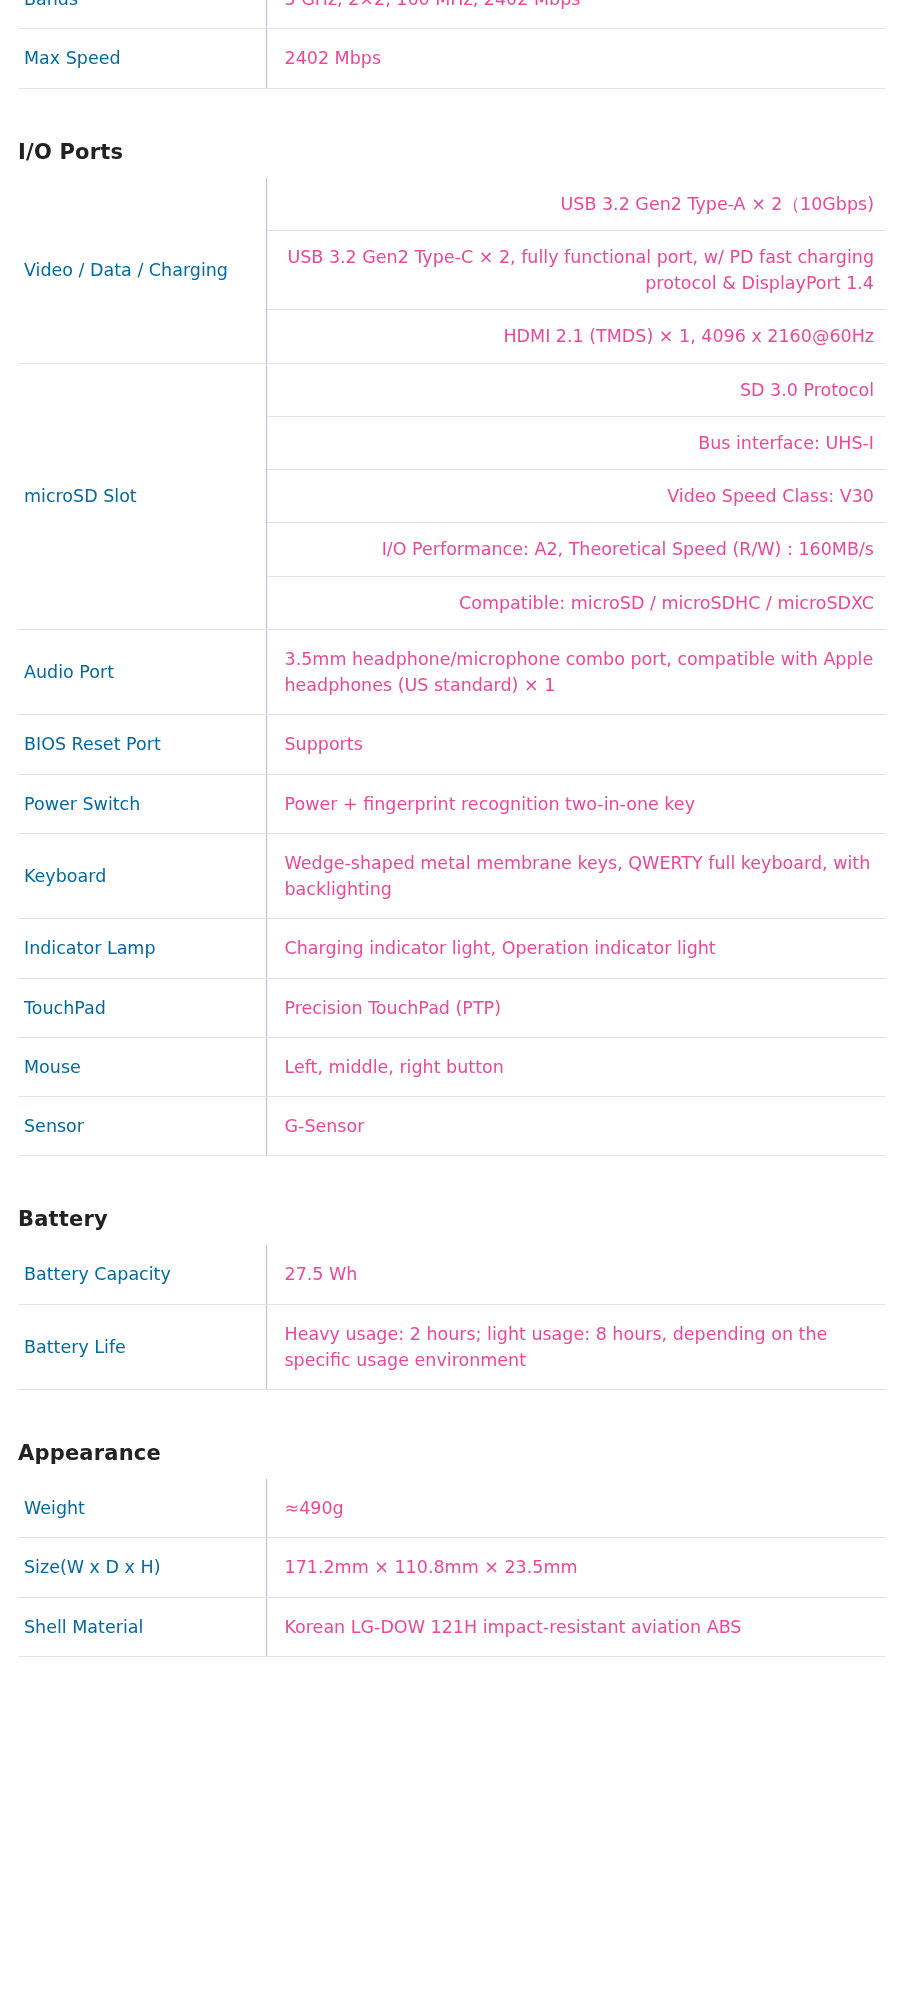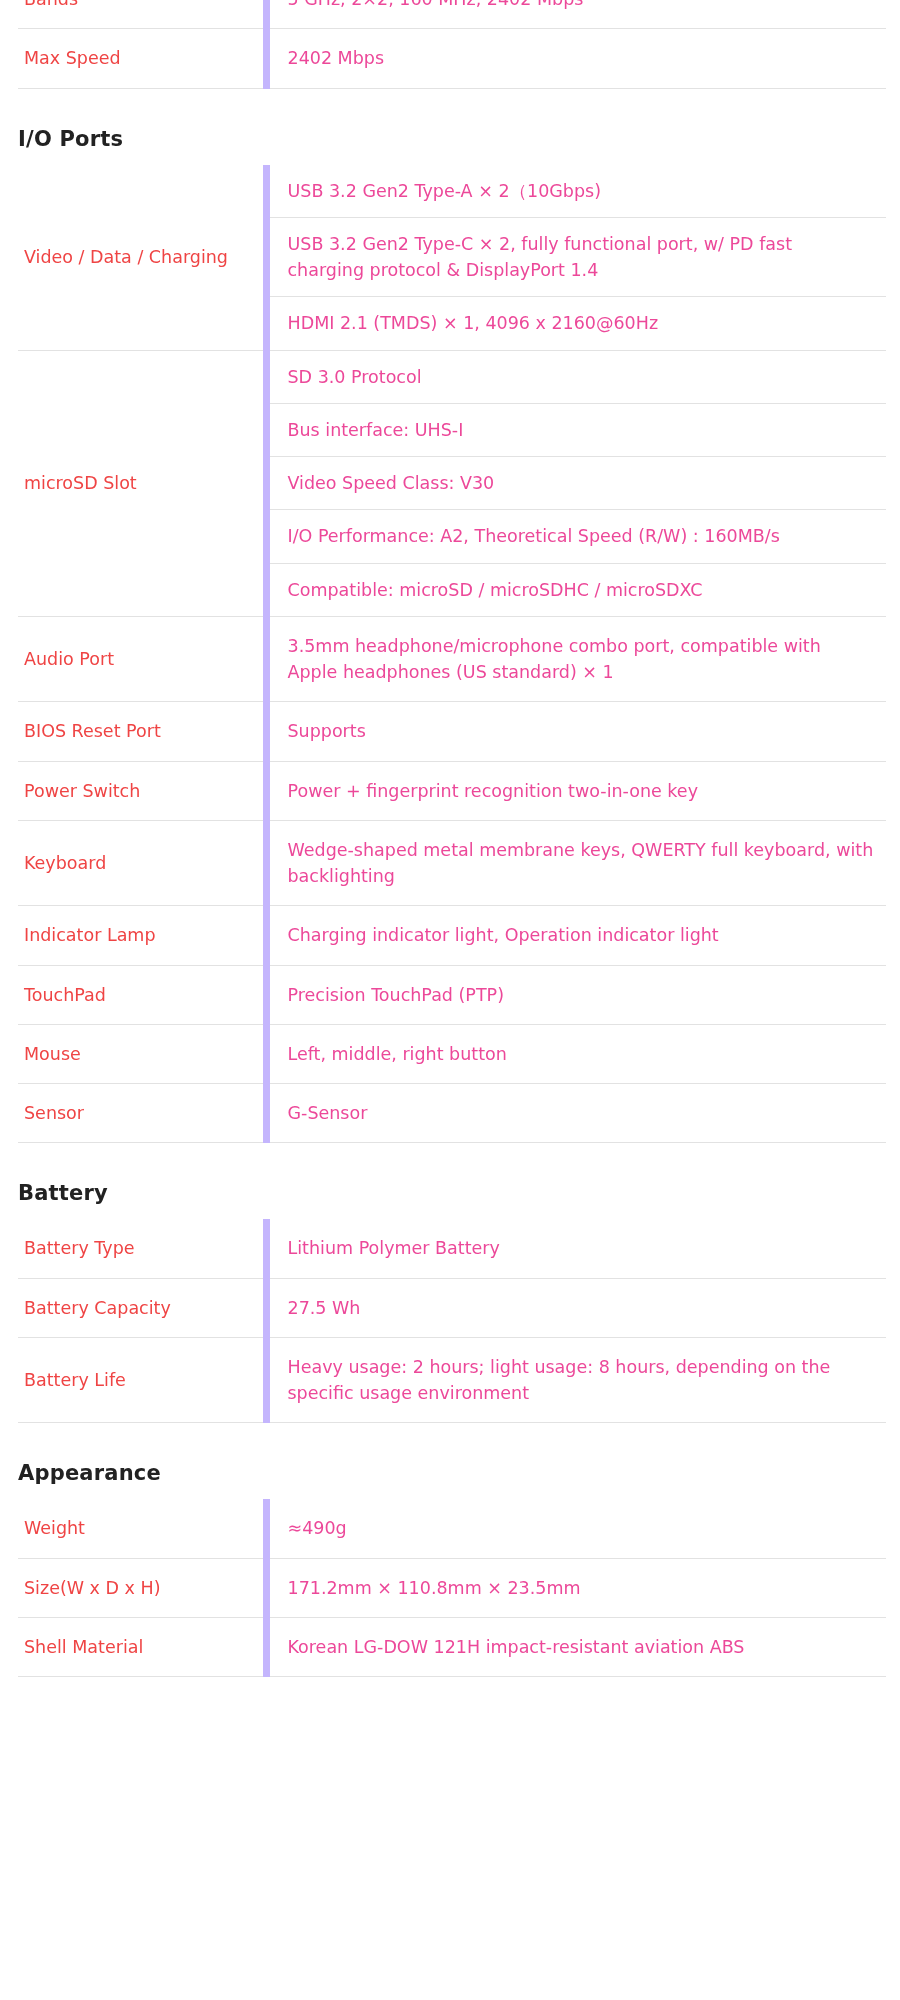--- a/index.html
+++ b/index.html
@@ -31,36 +31,37 @@
   .spec-table td {
     border-bottom: 1px solid #e2e2e2;
     vertical-align: middle;
     font-size: 17.5px;
     line-height: 1.5;
     color: #ec4899;
     font-weight: 400;
   }
   .spec-table td.label {
     padding: 16px 16px 16px 6px;
-    border-right: 7px solid #c4b5fd;
-    color: #ef4444;
+    border-right: 1px solid #c4b5fd;
+    color: #0369a1;
   }
   .spec-table td.value {
     padding: 16px 12px 16px 18px;
   }
   .spec-table td.value.tight {
     padding-top: 13px;
     padding-bottom: 13px;
+    text-align: right;
   }
 
   .section-title {
     font-size: 21px;
     font-weight: 700;
     color: #222222;
-    margin: 38px 0 14px 18px;
+    margin: 51px 0 14px 18px;
     letter-spacing: 0.2px;
   }
   .top-clip {
     margin-top: -30px;
   }
   .clipped-label {
     color: #3a3a3a;
   }
 </style>
 </head>
@@ -167,24 +168,20 @@
   </table>
 
   <div class="section-title">Battery</div>
   <table class="spec-table">
     <colgroup>
         <col class="c-label">
         <col class="c-value">
       </colgroup>
     <tbody>
       <tr>
-        <td class="label">Battery Type</td>
-        <td class="value">Lithium Polymer Battery</td>
-      </tr>
-      <tr>
         <td class="label">Battery Capacity</td>
         <td class="value">27.5 Wh</td>
       </tr>
       <tr>
         <td class="label">Battery Life</td>
         <td class="value">Heavy usage: 2 hours; light usage: 8 hours, depending on the specific usage environment</td>
       </tr>
     </tbody>
   </table>
 

